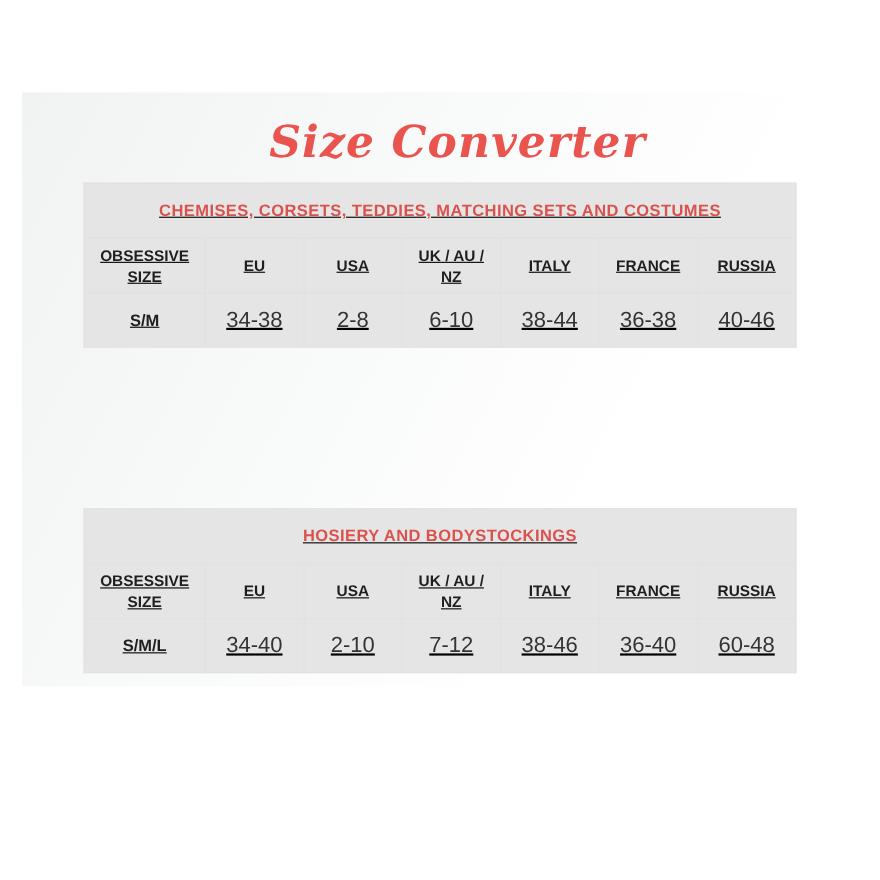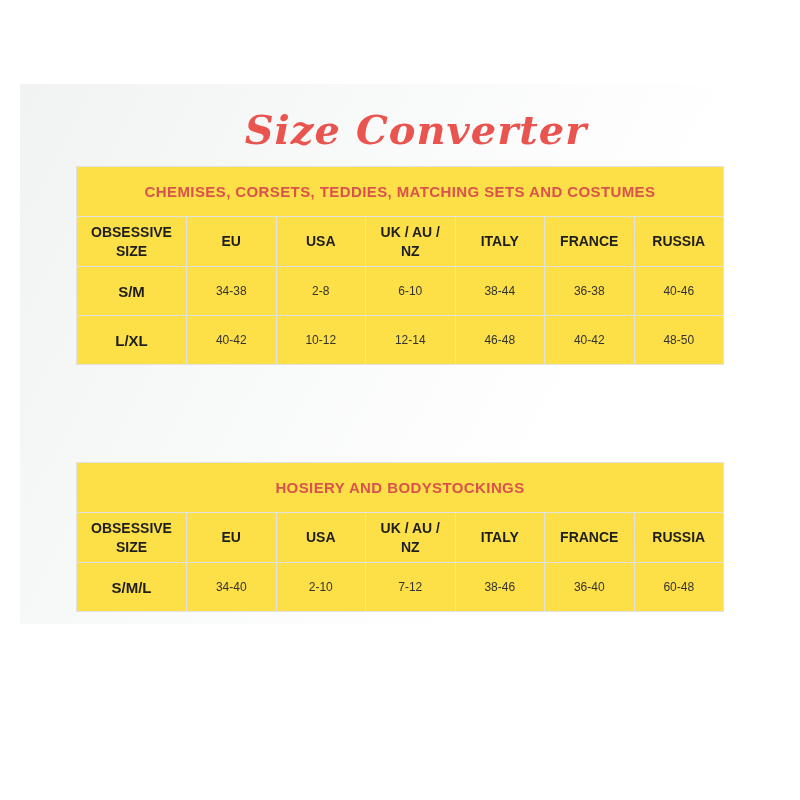--- a/index.html
+++ b/index.html
@@ -29,21 +29,22 @@
     font-style:italic;font-weight:bold;
     font-size:40px;line-height:52px;
     color:var(--title-color);
     letter-spacing:1px;
   }
   .tbl-wrap{position:absolute;left:76px;width:648px;}
   .tbl-wrap.first{top:166px;}
   .tbl-wrap.second{top:462px;}
   table.size-table{
     width:100%;border-collapse:collapse;table-layout:fixed;
-    background:#fde047;
+    background:#e5e5e5;
+    text-decoration:underline;
   }
   table.size-table th,table.size-table td{
     border:1px solid var(--border-color);
     text-align:center;vertical-align:middle;
     padding:4px 6px;
   }
   tr.caption-row th{
     height:50px;
     color:var(--caption-color);
     font-size:15px;font-weight:bold;
@@ -55,21 +56,21 @@
     font-size:14px;font-weight:bold;
     line-height:1.3;
   }
   tr.data-row th{
     height:49px;
     color:var(--header-text-color);
     font-size:15px;font-weight:bold;margin-left:48px;
   }
   tr.data-row td{
     color:var(--text-color);
-    font-size:12px;font-weight:normal;
+    font-size:20px;font-weight:normal;
   }
 </style>
 </head>
 <body>
 
 <div class="bg-panel"></div>
 
 <div class="content">
 
   <h1 class="page-title">Size Converter</h1>
@@ -101,29 +102,20 @@
       </thead>
       <tbody>
         <tr class="data-row">
           <th>S/M</th>
           <td>34-38</td>
           <td>2-8</td>
           <td>6-10</td>
           <td>38-44</td>
           <td>36-38</td>
           <td>40-46</td>
-        </tr>
-        <tr class="data-row">
-          <th>L/XL</th>
-          <td>40-42</td>
-          <td>10-12</td>
-          <td>12-14</td>
-          <td>46-48</td>
-          <td>40-42</td>
-          <td>48-50</td>
         </tr>
       </tbody>
     </table>
   </div>
 
   <div class="tbl-wrap second">
     <table class="size-table">
       <colgroup>
         <col style="width:110px">
           <col>

